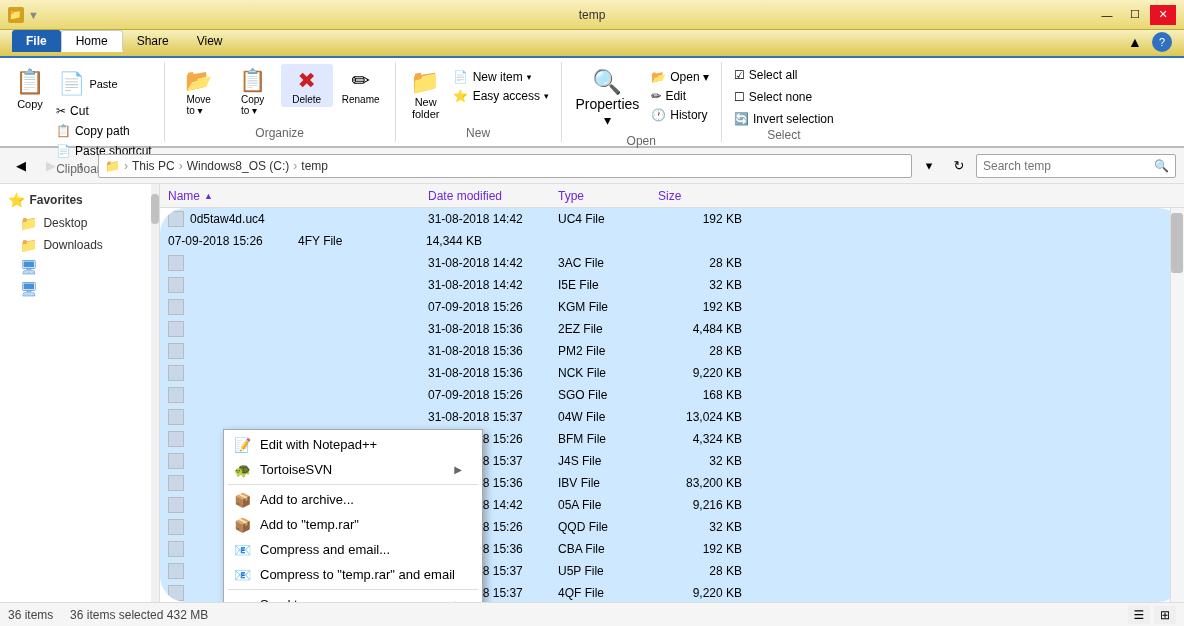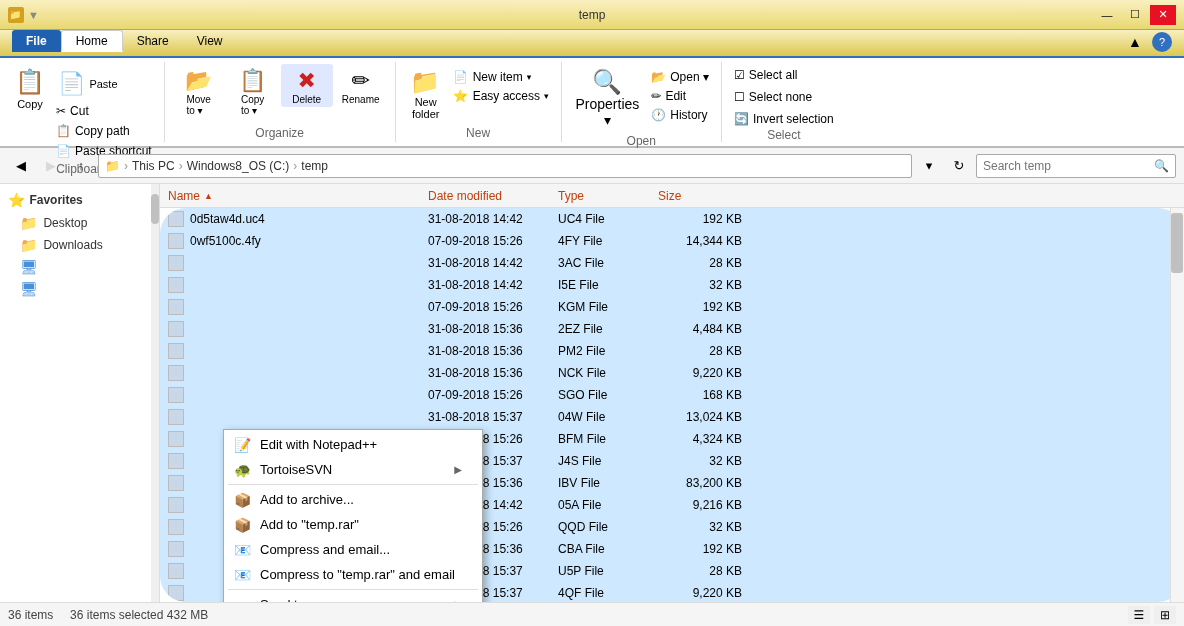--- a/index.html
+++ b/index.html
@@ -205,21 +205,21 @@
       flex: 1;
       background: white;
       overflow: hidden;
       position: relative;
     }
     .file-list-header {
       display: flex;
       background: #f5f5f5;
       border-bottom: 1px solid #ddd;
       font-size: 12px;
-      color: #c2410c;
+      color: #6d28d9;
       height: 24px;
     }
     .file-col-header {
       padding: 4px 8px;
       cursor: pointer;
       display: flex;
       align-items: center;
       gap: 4px;
     }
     .col-name { width: 260px; }
@@ -547,24 +547,20 @@
     <div class="file-row selected">
           <div class="file-cell name">
             <div class="file-icon" style="background: rgb(200, 216, 232);"></div>
             <span>0d5taw4d.uc4</span>
           </div>
           <div class="file-cell date">31-08-2018 14:42</div>
           <div class="file-cell type">UC4 File</div>
           <div class="file-cell size" style="text-align: right;">192 KB</div>
         </div>
         <div class="file-row selected">
-          <div class="file-cell name">
-            <div class="file-icon" style="background: rgb(200, 216, 232);"></div>
-            <span>0wf5100c.4fy</span>
-          </div>
           <div class="file-cell date">07-09-2018 15:26</div>
           <div class="file-cell type">4FY File</div>
           <div class="file-cell size" style="text-align: right;">14,344 KB</div>
         </div>
         <div class="file-row selected">
           <div class="file-cell name">
             <div class="file-icon" style="background: rgb(200, 216, 232);"></div>
             <span></span>
           </div>
           <div class="file-cell date">31-08-2018 14:42</div>

